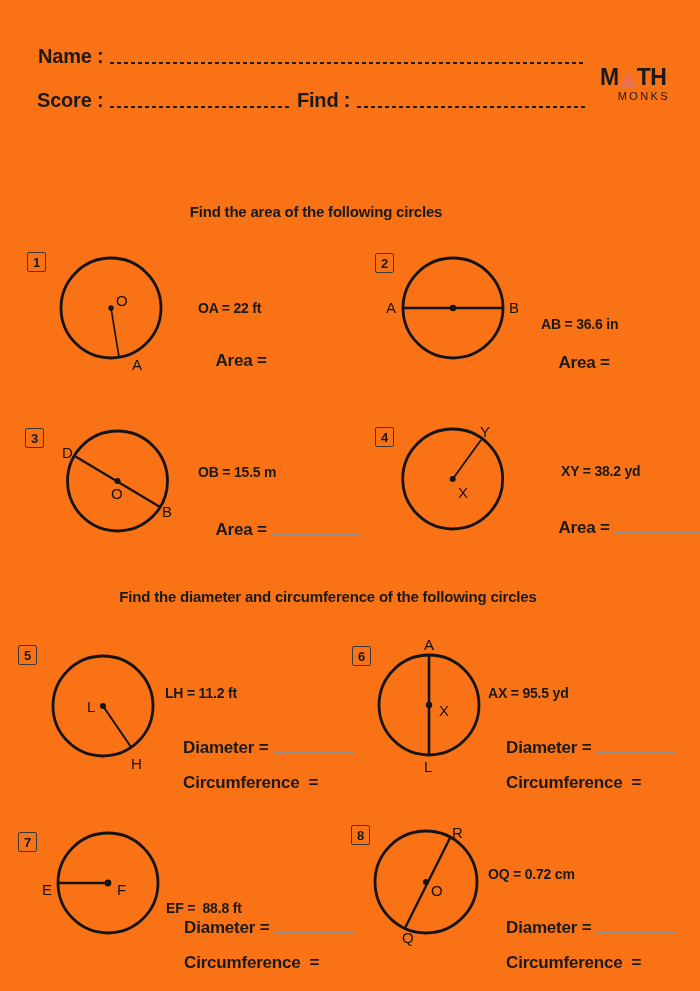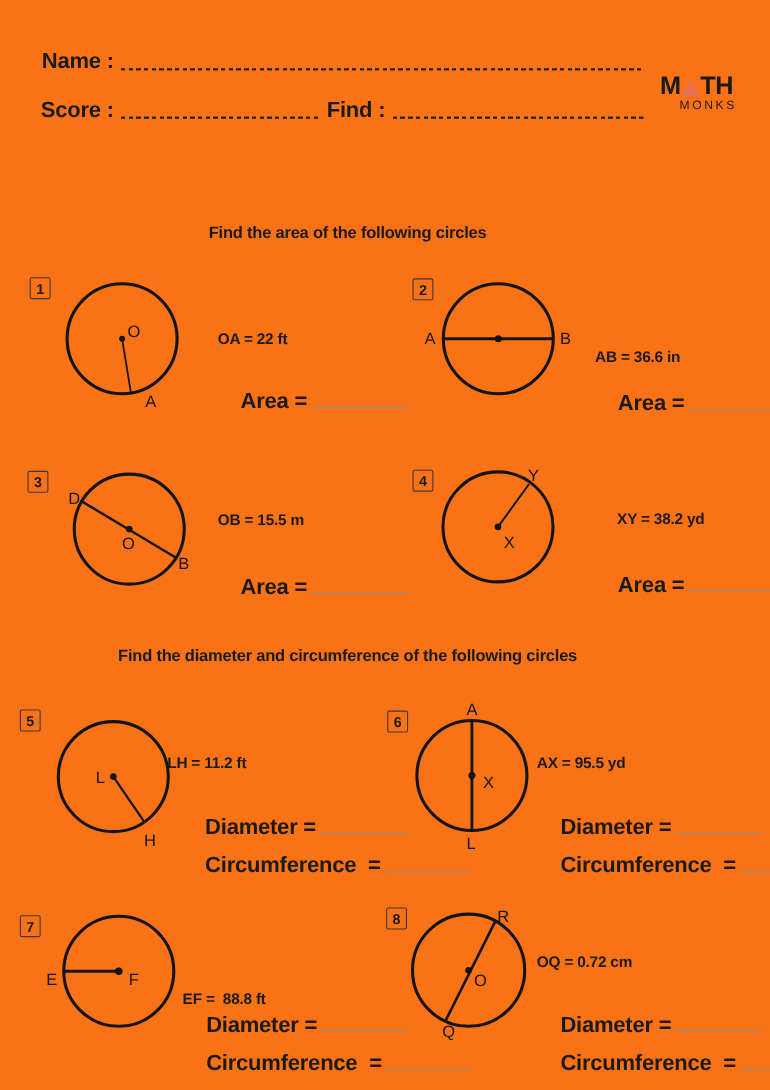--- a/index.html
+++ b/index.html
@@ -16,21 +16,21 @@
   .logo-sub{font-size:11px;font-weight:400;letter-spacing:2.4px;text-align:right;margin-top:1px;color:#1a1a1a;}
   .title-box{position:absolute;left:242px;top:141px;width:220px;height:41px;
              border:2.5px solid #1a1a1a;border-radius:15px;display:flex;align-items:center;justify-content:center;
              font-size:24px;font-weight:600;letter-spacing:-0.5px;box-sizing:border-box;}
   .instruction{position:absolute;left:0;width:632px;text-align:center;
                font-size:15px;font-weight:600;letter-spacing:-0.2px;}
   .numbox{position:absolute;width:17px;height:18px;border:1.6px solid #3a3a3a;border-radius:2px;
           display:flex;align-items:center;justify-content:center;font-size:13px;font-weight:700;}
   .diagram{position:absolute;}
   .giv{position:absolute;font-size:14px;font-weight:600;letter-spacing:-0.2px;white-space:pre;}
-  .ansrow{position:absolute;font-size:20px;font-weight:600;letter-spacing:-0.2px;white-space:pre;}
+  .ansrow{position:absolute;font-size:17px;font-weight:600;letter-spacing:-0.2px;white-space:pre;}
   .uline{display:inline-block;width:89px;height:14px;border-bottom:1.6px solid #8f8f8f;margin-left:4px;}
   .uline.d{width:80px;}
   .uline.c{width:76px;}
   svg text{font-family:"Liberation Sans",sans-serif;font-size:15px;fill:#141414;font-weight:400;}
   svg circle.ring{fill:none;stroke:#141414;stroke-width:2.8px;}
   svg line{stroke:#141414;}
   svg circle.dot{fill:#141414;stroke:none;}
 </style>
 </head>
 <body>
@@ -102,31 +102,31 @@
     <line x1="60.7" y1="61" x2="89" y2="22" stroke-width="1.8"></line>
     <circle class="dot" cx="60.7" cy="61" r="3"></circle>
     <text x="88" y="19">Y</text>
     <text x="66" y="80">X</text>
   </svg>
   <div class="giv" style="left:541px;top:463px;margin-left:20px;">XY = 38.2 yd</div>
   <div class="ansrow" style="left:541px;top:498px;">
     <span>Area =</span><span class="uline"></span>
   </div>
 
-  <div class="instruction" style="top:588px;">Find the diameter and circumference of the following circles</div>
+  <div class="instruction" style="top:588px;padding-left:12px;">Find the diameter and circumference of the following circles</div>
 
   <div class="numbox" style="left:18px;top:645px;">5</div>
   <svg class="diagram" style="left:47px;top:650px;" width="135" height="132" viewBox="0 0 135 132">
     <circle class="ring" cx="56" cy="56" r="50"></circle>
     <line x1="56" y1="56" x2="84" y2="97" stroke-width="2"></line>
     <circle class="dot" cx="56" cy="56" r="3"></circle>
     <text x="40" y="62">L</text>
     <text x="84" y="119">H</text>
   </svg>
-  <div class="giv" style="left:152px;top:685px;">LH = 11.2 ft</div>
+  <div class="giv" style="left:165px;top:685px;">LH = 11.2 ft</div>
   <div class="ansrow" style="left:165px;top:718px;">
     <span>Diameter =</span><span class="uline d"></span>
   </div>
   <div class="ansrow" style="left:165px;top:753px;">
     <span>Circumference  =</span><span class="uline c"></span>
   </div>
 
   <div class="numbox" style="left:352px;top:646px;">6</div>
   <svg class="diagram" style="left:373px;top:635px;" width="130" height="148" viewBox="0 0 130 148">
     <circle class="ring" cx="56" cy="70" r="50"></circle>

